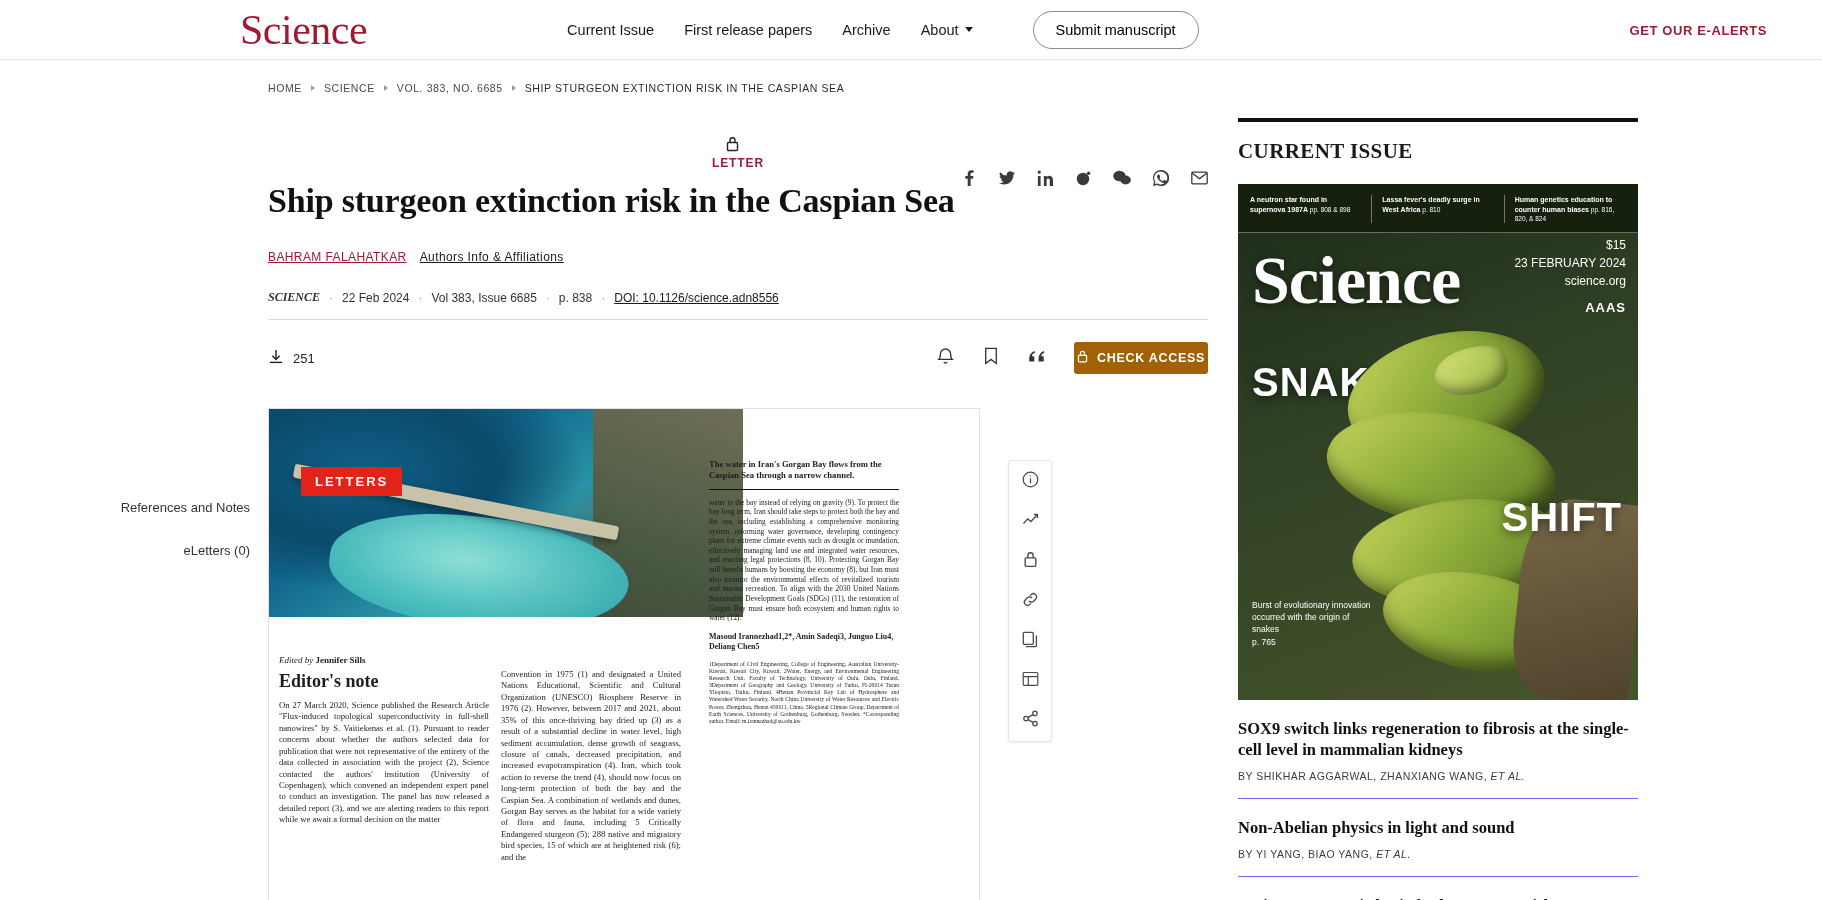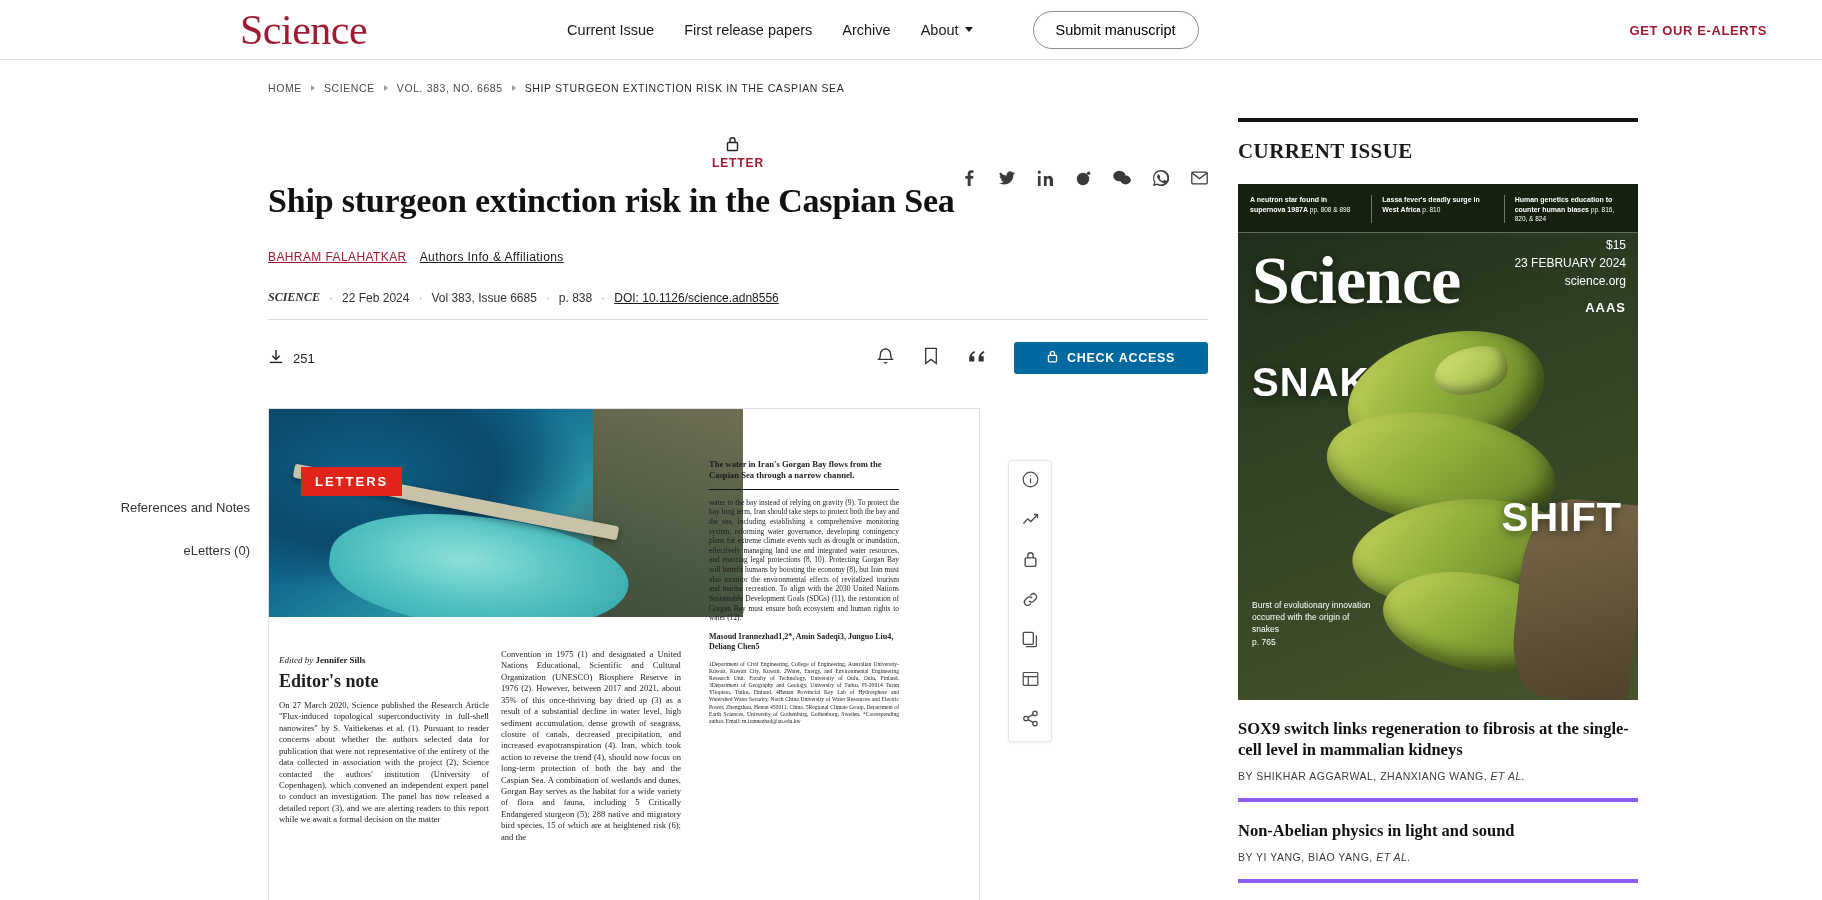--- a/index.html
+++ b/index.html
@@ -169,26 +169,26 @@
   .actions-row {
     display: flex;
     align-items: center;
     margin-top: 18px;
     height: 40px;
   }
   .downloads { display: flex; align-items: center; gap: 9px; font-size: 13px; color: #222; }
   .action-icons { margin-left: auto; display: flex; align-items: center; gap: 30px; color: #333; }
   .check-access {
     margin-left: 28px;
-    background: #0369a1;
+    background: #a16207;
     color: #fff;
     border: none;
     border-radius: 3px;
     height: 32px;
-    padding: 0 33px;
+    padding: 0 3px;
     display: flex;
     align-items: center;
     gap: 9px;
     font-size: 12.5px;
     font-weight: bold;
     letter-spacing: 0.7px;
     cursor: pointer;
     font-family: "Liberation Sans", sans-serif;
   }
 
@@ -232,21 +232,21 @@
     background: #e2231a; color: #fff;
     font-size: 13px; font-weight: bold; letter-spacing: 2px;
     padding: 7px 14px;
   }
   .pdf-col {
     position: absolute;
     font-family: "Liberation Serif", serif;
     color: #1d1d1d;
   }
   .col-a { left: 10px; top: 246px; width: 210px; }
-  .col-b { left: 232px; top: 232px; width: 180px; }
+  .col-b { left: 232px; top: 252px; width: 180px; }
   .col-c { left: 440px; top: 50px; width: 190px; }
   .edited-by { font-size: 9px; }
   .edited-by i { font-style: italic; }
   .editors-note {
     font-family: "Liberation Serif", serif;
     font-weight: bold;
     font-size: 18px;
     margin-top: 6px;
   }
   .pdf-text {
@@ -362,21 +362,21 @@
     box-shadow: inset -4px -6px 12px rgba(0,0,0,.4);
   }
   .branch {
     position: absolute; right: 0; bottom: 0; width: 120px; height: 200px;
     background: linear-gradient(160deg,#7a6a4a,#4e422c);
     border-radius: 40% 0 0 30%;
     transform: rotate(6deg);
   }
 
   .ci-article {
-    border-top: 4px solid #8b5cf6;
+    border-top: 1px solid #8b5cf6;
     padding: 18px 0 16px 0;
     width: 400px;
   }
   .ci-article:first-of-type { border-top: none; padding-top: 18px; }
   .ci-art-title {
     font-family: "Liberation Serif", serif;
     font-size: 16.5px;
     font-weight: bold;
     line-height: 1.28;
     color: #111;

